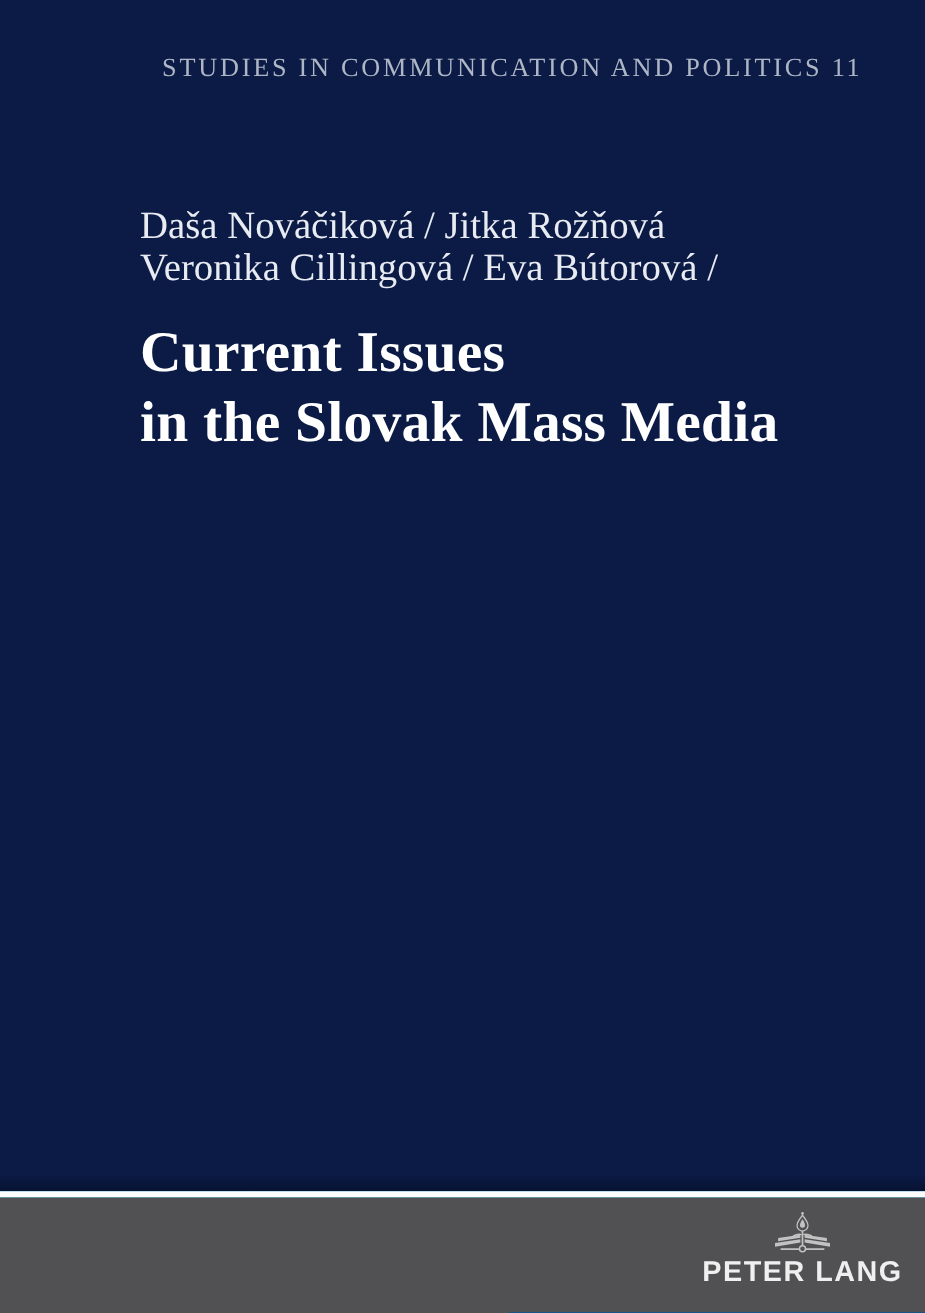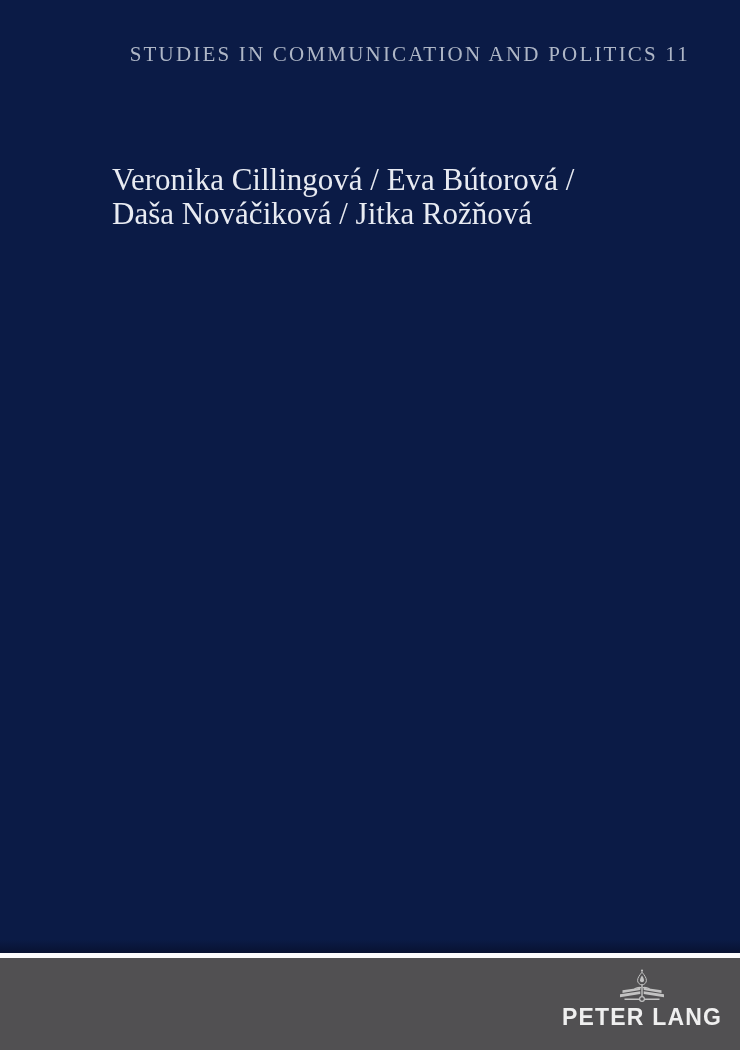--- a/index.html
+++ b/index.html
@@ -94,26 +94,27 @@
 </head>
 <body>
 
 <div class="cover">
 
   <div class="front">
 
     <div class="series">STUDIES IN COMMUNICATION AND POLITICS 11</div>
 
     <div class="authors">
+      <div>Daša Nováčiková / Jitka Rožňová</div>
       <div>Veronika Cillingová / Eva Bútorová /</div>
-      <div>Daša Nováčiková / Jitka Rožňová</div>
     </div>
 
     <h1 class="title">
-      <br>
+      <span>Current Issues</span><br>
+      <span>in the Slovak Mass Media</span>
     </h1>
 
   </div>
 
   <div class="divider"></div>
 
   <div class="footer">
     <div class="logo">
 
       <svg width="46" height="34" viewBox="0 0 46 34" xmlns="http://www.w3.org/2000/svg">

